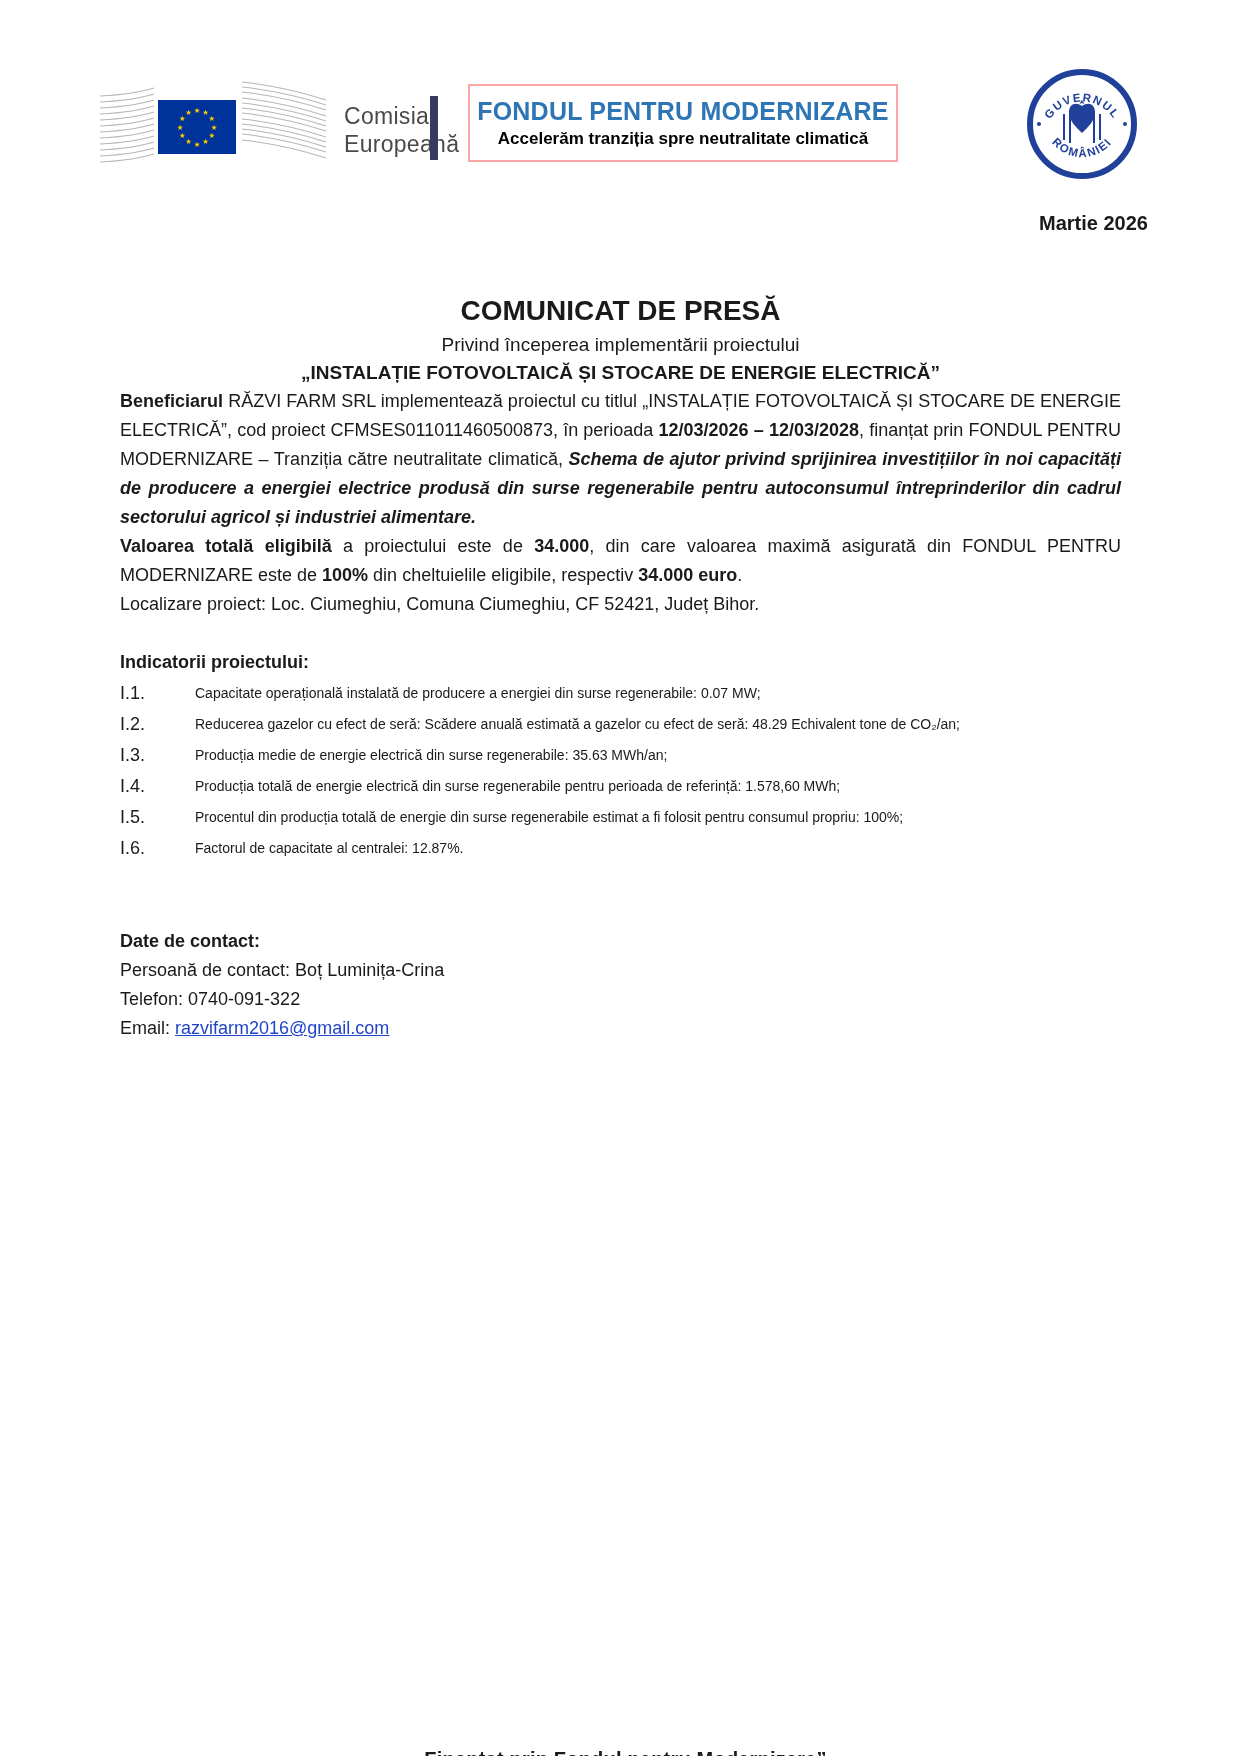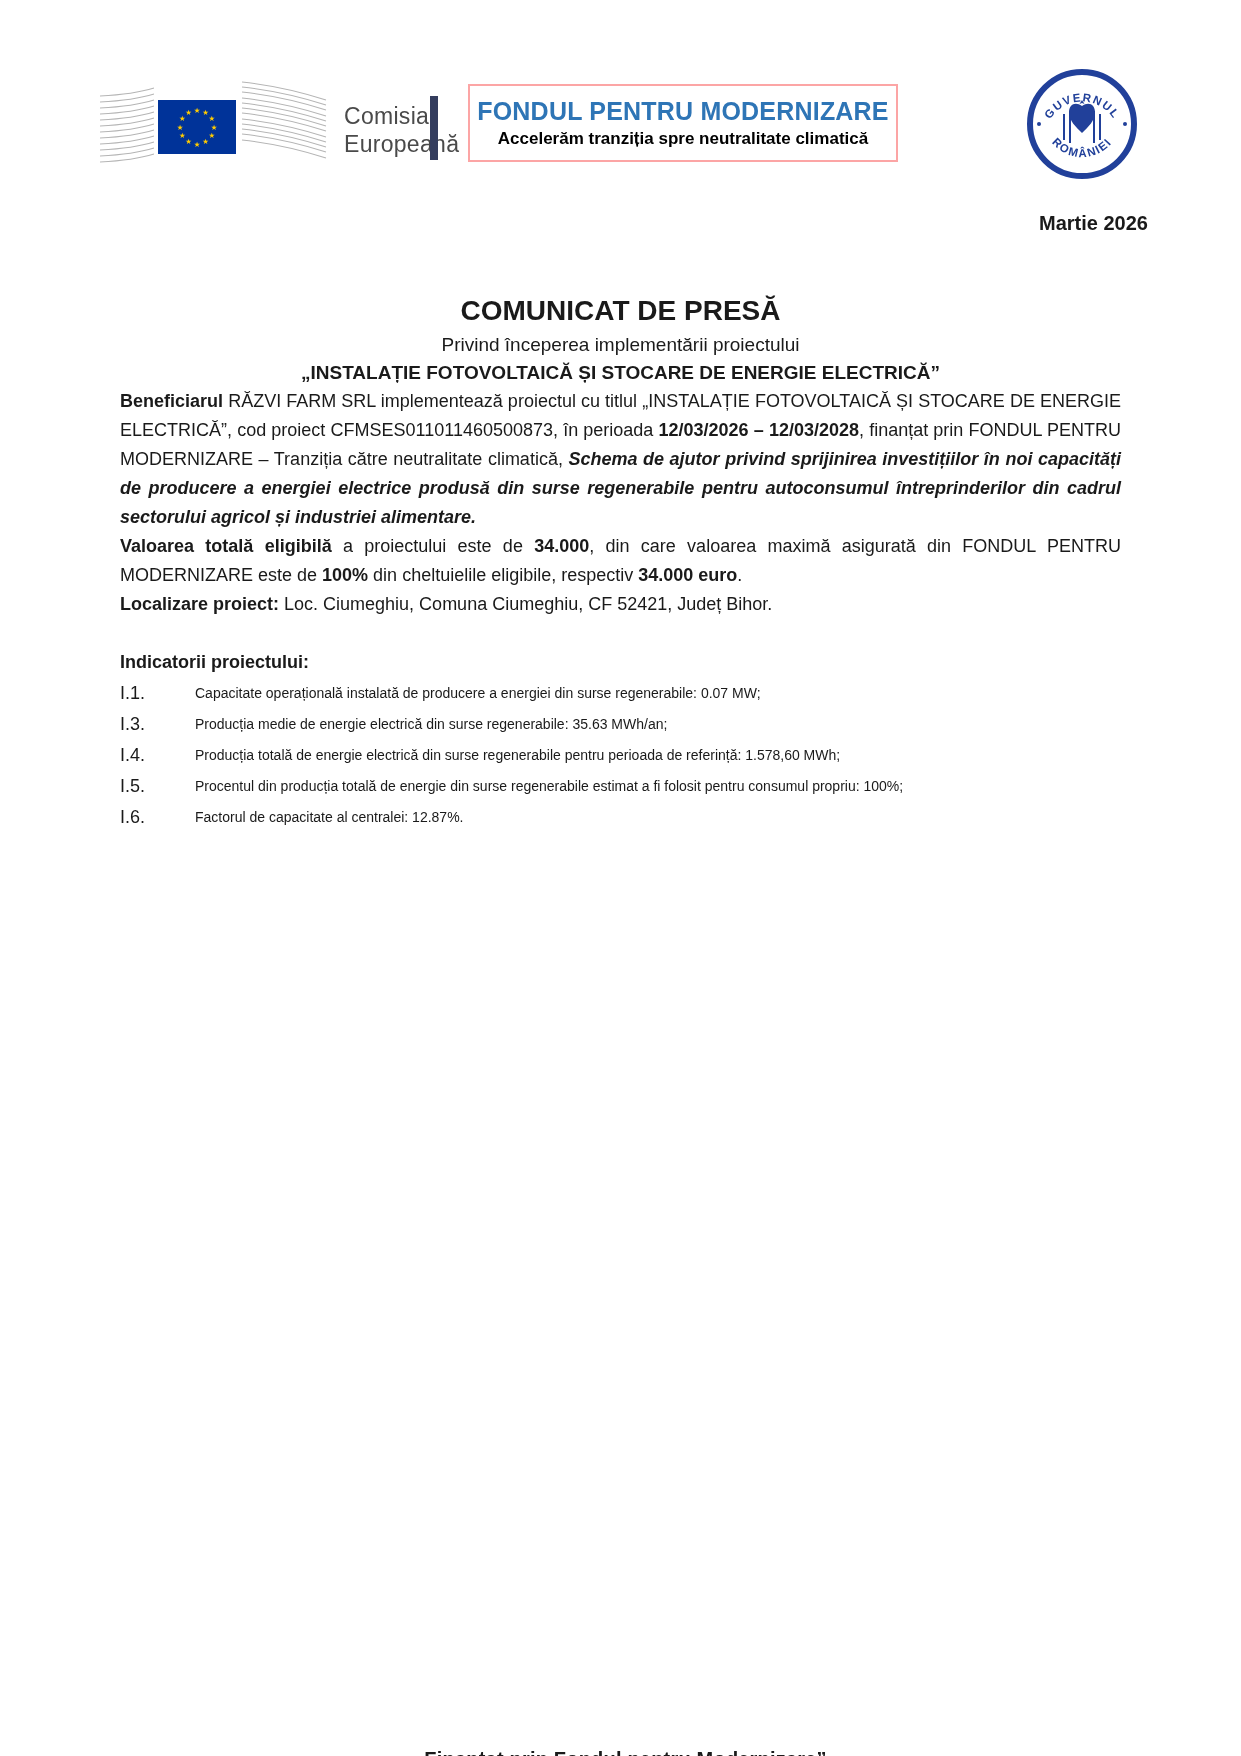--- a/index.html
+++ b/index.html
@@ -151,43 +151,53 @@
   <div class="content">
 
     <div class="title-block">
       <div class="title-main">COMUNICAT DE PRESĂ</div>
       <div class="title-sub">Privind începerea implementării proiectului</div>
       <div class="title-project">„INSTALAȚIE FOTOVOLTAICĂ ȘI STOCARE DE ENERGIE ELECTRICĂ”</div>
     </div>
 
     <p class="body first-p"><span style="font-weight: 700;">Beneficiarul</span><span> RĂZVI FARM SRL implementează proiectul cu titlul „INSTALAȚIE FOTOVOLTAICĂ ȘI STOCARE DE ENERGIE ELECTRICĂ”, cod proiect CFMSES011011460500873, în perioada </span><span style="font-weight: 700;">12/03/2026 – 12/03/2028</span><span>, finanțat prin FONDUL PENTRU MODERNIZARE – Tranziția către neutralitate climatică, </span><span style="font-weight: 700; font-style: italic;">Schema de ajutor privind sprijinirea investițiilor în noi capacități de producere a energiei electrice produsă din surse regenerabile pentru autoconsumul întreprinderilor din cadrul sectorului agricol și industriei alimentare.</span></p>
     <p class="body mt"><span style="font-weight: 700;">Valoarea totală eligibilă</span><span> a proiectului este de </span><span style="font-weight: 700;">34.000</span><span>, din care valoarea maximă asigurată din FONDUL PENTRU MODERNIZARE este de </span><span style="font-weight: 700;">100%</span><span> din cheltuielile eligibile, respectiv </span><span style="font-weight: 700;">34.000 euro</span><span>.</span></p>
-    <p class="body mt"><span style="font-weight: 700;">Localizare proiect:</span><span> Loc. Ciumeghiu, Comuna Ciumeghiu, CF 52421, Județ Bihor.</span></p>
+    <p class="body mt"><span style="font-weight: 400;">Localizare proiect:</span><span> Loc. Ciumeghiu, Comuna Ciumeghiu, CF 52421, Județ Bihor.</span></p>
 
     <div class="ind-heading">Indicatorii proiectului:</div>
 
     <div class="ind-row">
       <div class="ind-num">I.1.</div>
       <div class="ind-text">Capacitate operațională instalată de producere a energiei din surse regenerabile: 0.07 MW;</div>
     </div>
     <div class="ind-row">
+      <div class="ind-num">I.2.</div>
+      <div class="ind-text">Reducerea gazelor cu efect de seră: Scădere anuală estimată a gazelor cu efect de seră: 48.29 Echivalent tone de CO₂/an;</div>
+    </div>
+    <div class="ind-row">
       <div class="ind-num">I.3.</div>
       <div class="ind-text">Producția medie de energie electrică din surse regenerabile: 35.63 MWh/an;</div>
     </div>
     <div class="ind-row">
       <div class="ind-num">I.4.</div>
       <div class="ind-text">Producția totală de energie electrică din surse regenerabile pentru perioada de referință: 1.578,60 MWh;</div>
     </div>
     <div class="ind-row">
       <div class="ind-num">I.5.</div>
       <div class="ind-text">Procentul din producția totală de energie din surse regenerabile estimat a fi folosit pentru consumul propriu: 100%;</div>
     </div>
     <div class="ind-row">
       <div class="ind-num">I.6.</div>
       <div class="ind-text">Factorul de capacitate al centralei: 12.87%.</div>
     </div>
 
+    <div class="contact">
+      <div class="contact-heading">Date de contact:</div>
+      <div>Persoană de contact: Boț Luminița-Crina</div>
+      <div>Telefon: 0740-091-322</div>
+      <div><span>Email: </span><a class="email-link">razvifarm2016@gmail.com</a></div>
+    </div>
 
   </div>
 
   <div class="footer">„Finanțat prin Fondul pentru Modernizare”</div>
 
 </div>
 
 </body></html>

